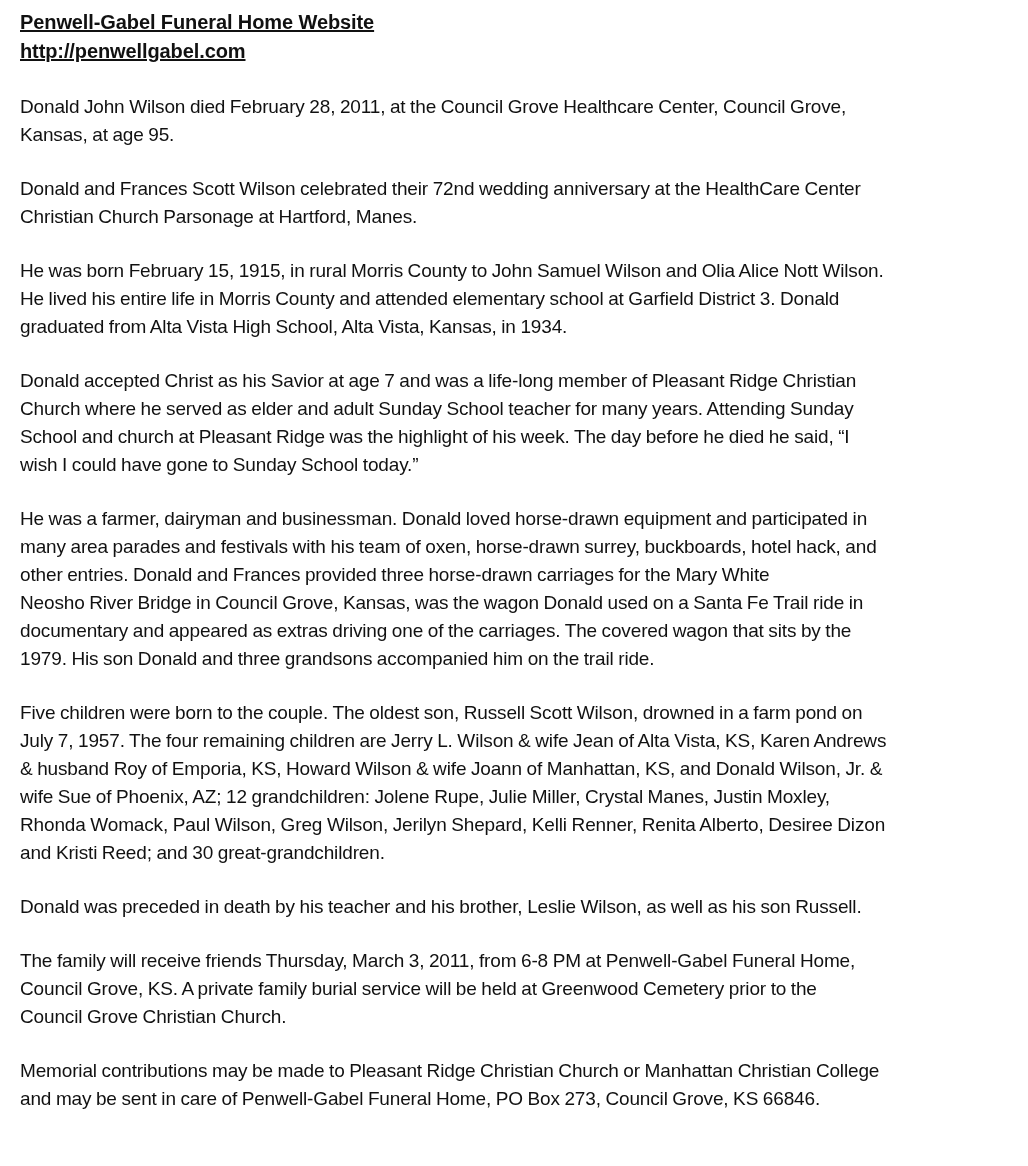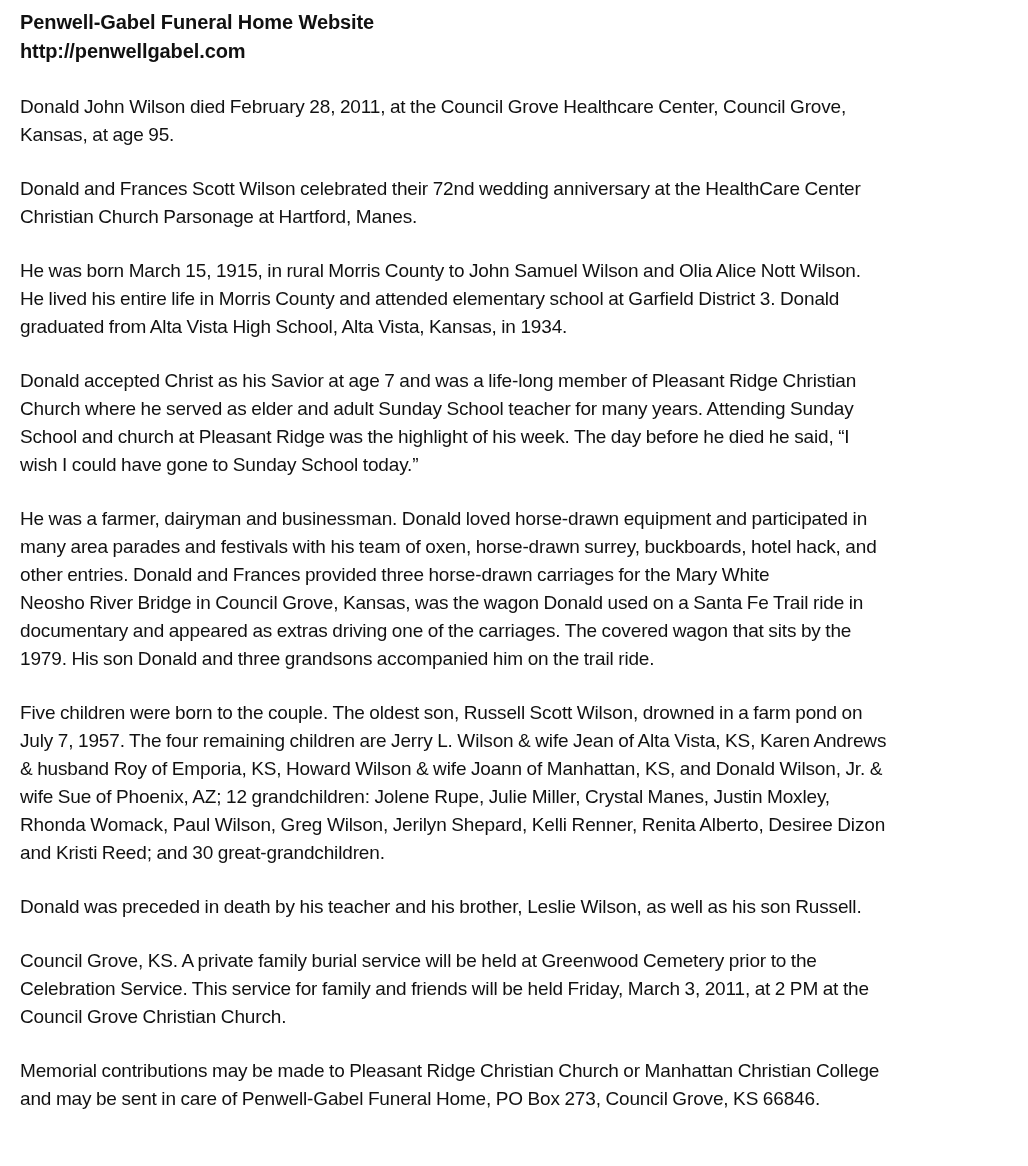--- a/index.html
+++ b/index.html
@@ -22,20 +22,21 @@
     }
     .header-line {
       font-weight: bold;
       font-size: 20px;
       line-height: 29px;
       margin: 0;
       letter-spacing: -0.1px;
     }
     .header-block {
       margin-bottom: 27px;
+      text-decoration: underline;
     }
     .para {
       font-size: 19px;
       line-height: 28px;
       margin: 0 0 26px 0;
       letter-spacing: -0.15px;
       word-spacing: -0.5px;
     }
     .line {
       display: block;
@@ -54,21 +55,21 @@
   <div id="body-container">
       <p class="para">
         <span class="line">Donald John Wilson died February 28, 2011, at the Council Grove Healthcare Center, Council Grove,</span>
         <span class="line">Kansas, at age 95.</span>
       </p>
       <p class="para">
         <span class="line">Donald and Frances Scott Wilson celebrated their 72nd wedding anniversary at the HealthCare Center</span>
         <span class="line">Christian Church Parsonage at Hartford, Manes.</span>
       </p>
       <p class="para">
-        <span class="line">He was born March 15, 1915, in rural Morris County to John Samuel Wilson and Olia Alice Nott Wilson.</span>
+        <span class="line">He was born February 15, 1915, in rural Morris County to John Samuel Wilson and Olia Alice Nott Wilson.</span>
         <span class="line">He lived his entire life in Morris County and attended elementary school at Garfield District 3. Donald</span>
         <span class="line">graduated from Alta Vista High School, Alta Vista, Kansas, in 1934.</span>
       </p>
       <p class="para">
         <span class="line">Donald accepted Christ as his Savior at age 7 and was a life-long member of Pleasant Ridge Christian</span>
         <span class="line">Church where he served as elder and adult Sunday School teacher for many years. Attending Sunday</span>
         <span class="line">School and church at Pleasant Ridge was the highlight of his week. The day before he died he said, “I</span>
         <span class="line">wish I could have gone to Sunday School today.”</span>
       </p>
       <p class="para">
@@ -84,22 +85,22 @@
         <span class="line">July 7, 1957. The four remaining children are Jerry L. Wilson &amp; wife Jean of Alta Vista, KS, Karen Andrews</span>
         <span class="line">&amp; husband Roy of Emporia, KS, Howard Wilson &amp; wife Joann of Manhattan, KS, and Donald Wilson, Jr. &amp;</span>
         <span class="line">wife Sue of Phoenix, AZ; 12 grandchildren: Jolene Rupe, Julie Miller, Crystal Manes, Justin Moxley,</span>
         <span class="line">Rhonda Womack, Paul Wilson, Greg Wilson, Jerilyn Shepard, Kelli Renner, Renita Alberto, Desiree Dizon</span>
         <span class="line">and Kristi Reed; and 30 great-grandchildren.</span>
       </p>
       <p class="para">
         <span class="line">Donald was preceded in death by his teacher and his brother, Leslie Wilson, as well as his son Russell.</span>
       </p>
       <p class="para">
+        <span class="line">The family will receive friends Thursday, March 3, 2011, from 6-8 PM at Penwell-Gabel Funeral Home,</span>
         <span class="line">Council Grove, KS. A private family burial service will be held at Greenwood Cemetery prior to the</span>
-        <span class="line">Celebration Service. This service for family and friends will be held Friday, March 3, 2011, at 2 PM at the</span>
         <span class="line">Council Grove Christian Church.</span>
       </p>
       <p class="para">
         <span class="line">Memorial contributions may be made to Pleasant Ridge Christian Church or Manhattan Christian College</span>
         <span class="line">and may be sent in care of Penwell-Gabel Funeral Home, PO Box 273, Council Grove, KS 66846.</span>
       </p>
     </div>
 </div>
 
 </body></html>

